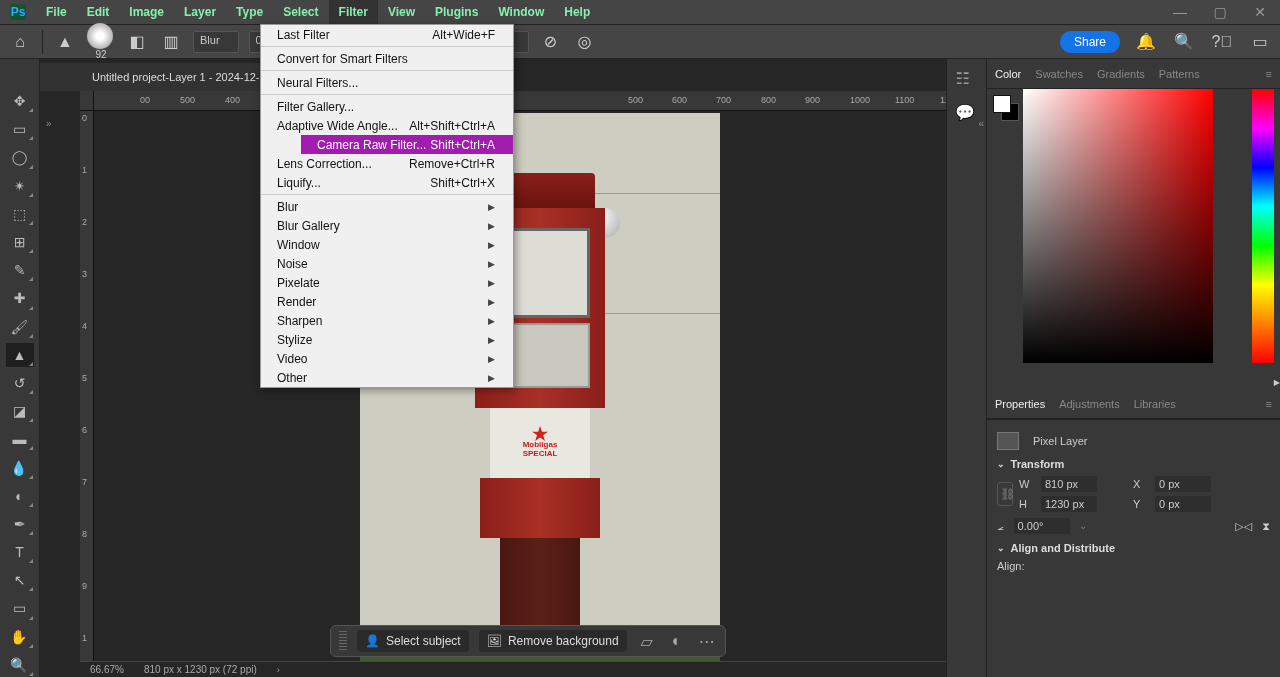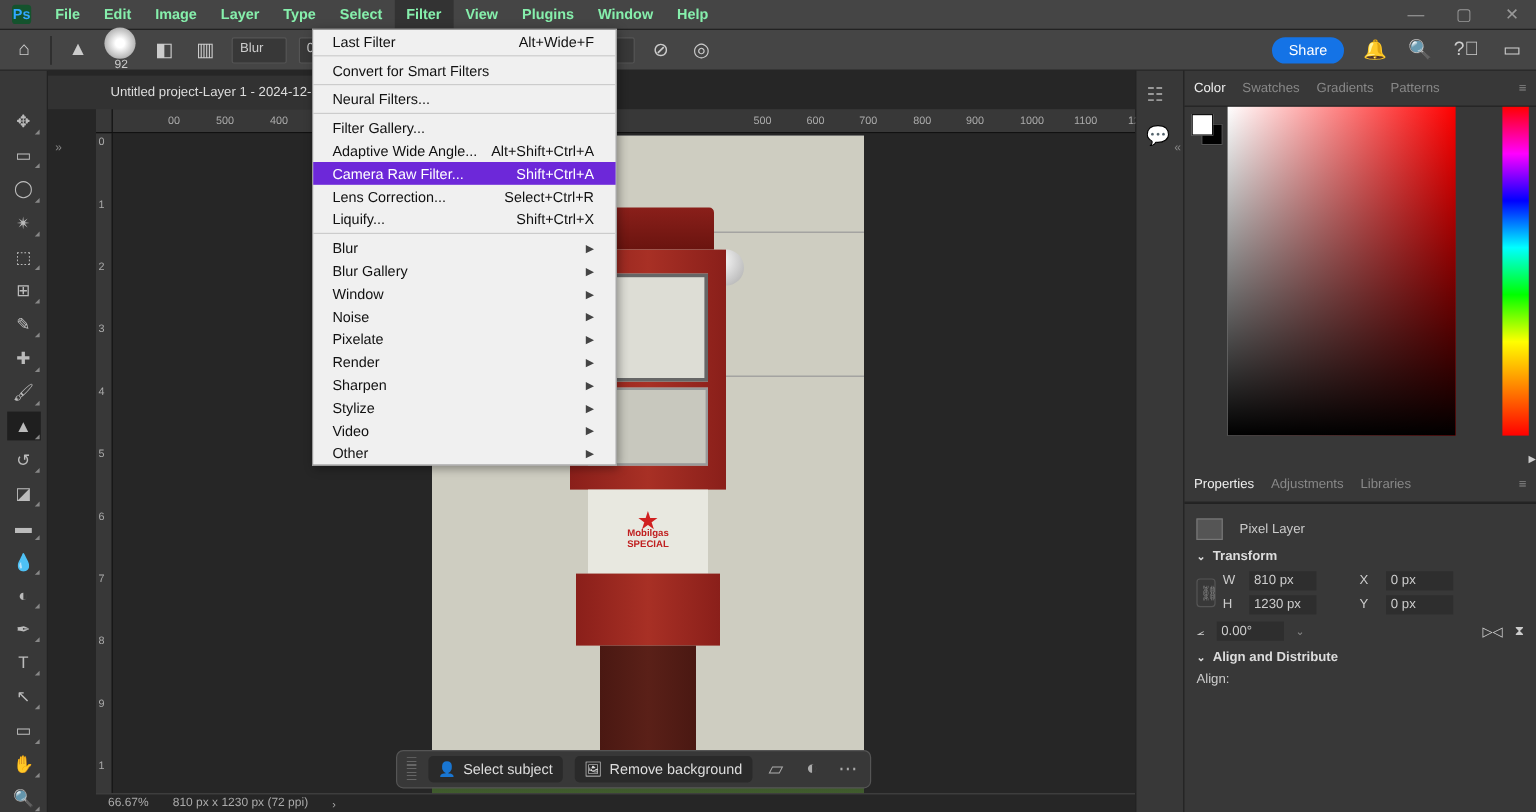--- a/index.html
+++ b/index.html
@@ -60,21 +60,21 @@
 
 .context-bar { position:absolute; bottom:20px; left:290px; display:flex; gap:10px; background:#383838; border:1px solid #555; border-radius:6px; padding:4px 8px; align-items:center;}
 .context-bar .cbtn { display:flex; align-items:center; gap:6px; padding:4px 8px; font-size:12px; color:#ddd; background:#2a2a2a; border-radius:4px;}
 .context-bar .handle { width:8px; height:20px; background:repeating-linear-gradient(#666,#666 1px,transparent 1px,transparent 3px);}
 .context-bar .small-ic { width:20px; height:20px; display:flex;align-items:center;justify-content:center; color:#aaa;}
 
 .status-bar { position:absolute; bottom:0; left:40px; right:0; height:16px; background:#262626; border-top:1px solid #444; display:flex; align-items:center; font-size:10px; color:#aaa; gap:20px; padding-left:10px;}
 
 .filter-menu { position:absolute; top:24px; left:260px; width:254px; background:#f0f0f0; border:1px solid #999; box-shadow:2px 2px 8px rgba(0,0,0,0.4); z-index:100; font-size:12px;}
 .filter-menu .mitem { display:flex; justify-content:space-between; padding:3px 18px 3px 16px; color:#111; height:19px; align-items:center;}
-.filter-menu .mitem.highlight { background:#6d28d9; color:#fff;}
+.filter-menu .mitem.highlight { background:#a21caf; color:#fff;margin-left:40px;}
 .filter-menu .msep { height:1px; background:#ccc; margin:2px 0;}
 .filter-menu .arrow { font-size:9px; color:#444;}
 
 .right-rail { width:40px; background:#383838; border-left:1px solid #222; padding-top:10px; display:flex; flex-direction:column; align-items:center; gap:12px;}
 .right-rail .ric { width:22px; height:22px; color:#999;}
 
 .right-panels { width:294px; background:#383838; border-left:1px solid #222; display:flex; flex-direction:column;}
 .panel-tabs { display:flex; height:30px; align-items:center; padding:0 8px; gap:14px; font-size:11px; border-bottom:1px solid #222;}
 .panel-tabs .ptab { color:#888; padding:6px 0;}
 .panel-tabs .ptab.active { color:#eee;}
@@ -351,21 +351,21 @@
     <div class="mitem">
       <span>Adaptive Wide Angle...</span>
       <span>Alt+Shift+Ctrl+A</span>
     </div>
     <div class="mitem highlight">
       <span>Camera Raw Filter...</span>
       <span>Shift+Ctrl+A</span>
     </div>
     <div class="mitem">
       <span>Lens Correction...</span>
-      <span>Select+Ctrl+R</span>
+      <span>Remove+Ctrl+R</span>
     </div>
     <div class="mitem">
       <span>Liquify...</span>
       <span>Shift+Ctrl+X</span>
     </div>
     <div class="msep"></div>
     <div class="mitem">
       <span>Blur</span>
       <span class="arrow">▶</span>
     </div>

